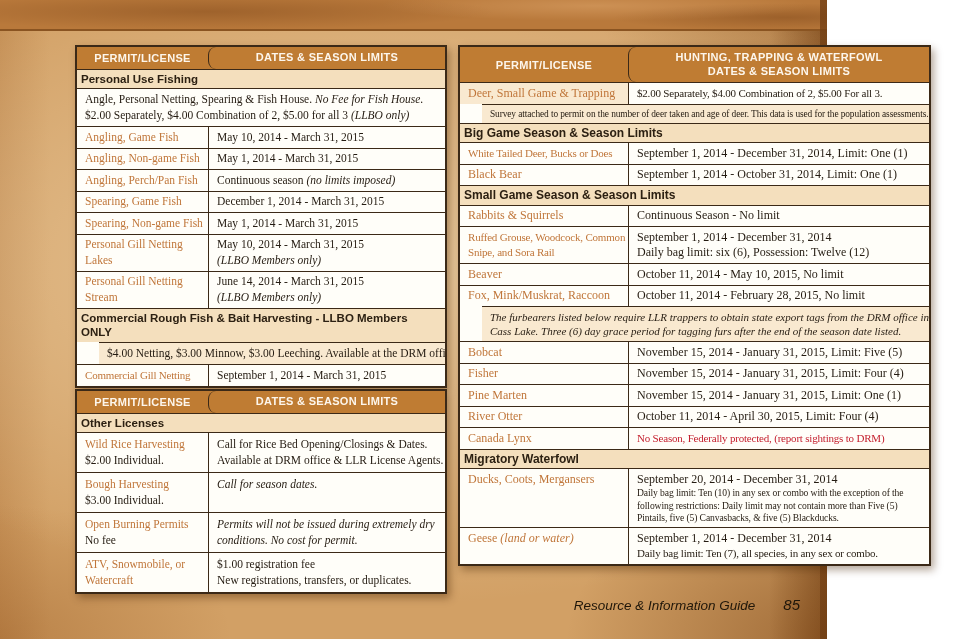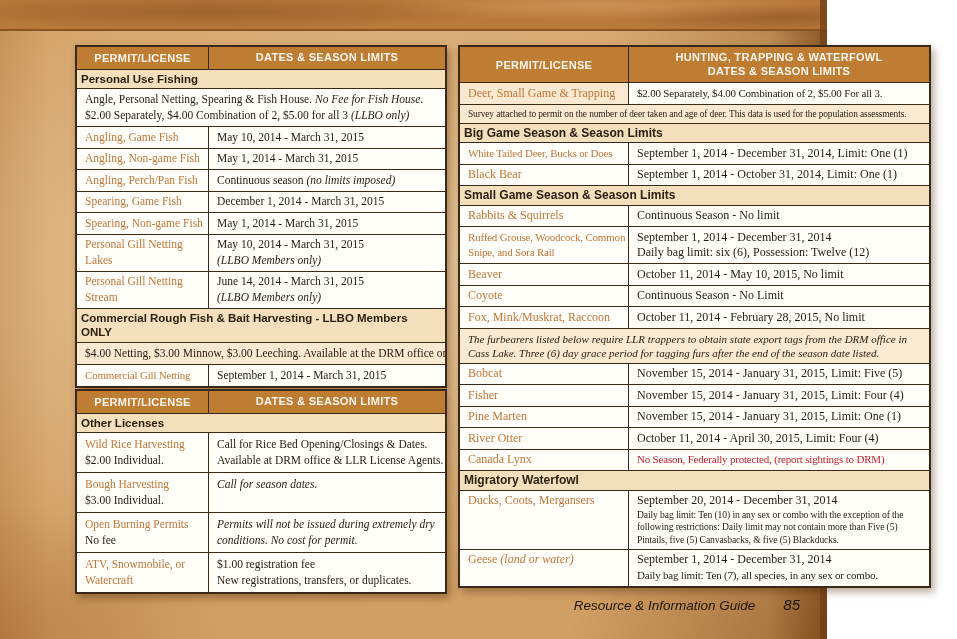--- a/index.html
+++ b/index.html
@@ -41,36 +41,36 @@
     background:var(--white);
     box-shadow:3px 4px 8px rgba(70,35,0,0.4);
   }
   .row{display:flex;border-top:1px solid var(--border);}
   .row:first-child{border-top:none;}
   .thead{background:var(--hdr-bg);color:var(--hdr-ink);
     font-family:"Liberation Sans",sans-serif;font-weight:bold;text-align:center;}
   .thead .cell{display:flex;flex-direction:column;justify-content:center;align-items:center;
     font-size:11px;letter-spacing:.3px;padding:4px 2px;}
   .hline{line-height:13.5px;}
-  .hc2{flex:1;border-left:1px solid var(--border);}
+  .hc2{flex:1;border-left:1px solid var(--border);border-radius:8px;}
   .t-left .hc1,.t-left .label-cell{flex:0 0 131px;width:131px;}
   .t-right .hc1,.t-right .label-cell{flex:0 0 168px;width:168px;}
   .item{background:var(--white);}
   .item .cell{padding:2.5px 4px 2.5px 8px;overflow:hidden;}
   .item.pad .cell{padding-top:4px;padding-bottom:4px;}
   .label-cell{color:var(--accent);}
   .value-cell{flex:1;border-left:1px solid var(--border);color:var(--ink);}
   .label-cream .label-cell{background:var(--cream);}
   .section-row .section-cell{
     flex:1;background:var(--tan);text-align:left;
     font-family:"Liberation Sans",sans-serif;font-weight:bold;
     font-size:12px;line-height:14.5px;color:#2c2012;padding:2px 4px;}
   .t-left .section-cell{font-size:11.5px;}
   .note .note-cell{flex:1;padding:3px 8px;color:var(--ink);overflow:hidden;}
-  .note.cream{background:var(--cream);}
+  .note.cream{background:var(--cream);margin-left:22px;}
   .note.white{background:var(--white);}
   .note.small .line{font-size:9.4px;line-height:12px;letter-spacing:-.1px;}
   .note.italic .line{font-style:italic;font-size:11px;line-height:14px;}
   .line{font-size:12px;line-height:15.5px;white-space:nowrap;}
   .t-left .line{font-size:11.5px;}
   .line.tight{font-size:11px;letter-spacing:-.2px;}
   .line.sm{font-size:9.6px;line-height:12.5px;letter-spacing:-.1px;}
   .seg.ital{font-style:italic;}
   .seg.c-dark{color:var(--ink);}
   .seg.c-red{color:var(--red);}
@@ -297,28 +297,20 @@
       <div class="row item">
         <div class="cell label-cell">
           <div class="line"><span class="seg">Beaver</span></div>
         </div>
         <div class="cell value-cell">
           <div class="line"><span class="seg">October 11, 2014 - May 10, 2015, No limit</span></div>
         </div>
       </div>
       <div class="row item">
         <div class="cell label-cell">
-          <div class="line"><span class="seg">Coyote</span></div>
-        </div>
-        <div class="cell value-cell">
-          <div class="line"><span class="seg">Continuous Season - No Limit</span></div>
-        </div>
-      </div>
-      <div class="row item">
-        <div class="cell label-cell">
           <div class="line"><span class="seg">Fox, Mink/Muskrat, Raccoon</span></div>
         </div>
         <div class="cell value-cell">
           <div class="line"><span class="seg">October 11, 2014 - February 28, 2015, No limit</span></div>
         </div>
       </div>
       <div class="row note cream italic">
         <div class="cell note-cell">
           <div class="line"><span class="seg">The furbearers listed below require LLR trappers to obtain state export tags from the DRM office in</span></div>
           <div class="line"><span class="seg">Cass Lake. Three (6) day grace period for tagging furs after the end of the season date listed.</span></div>

